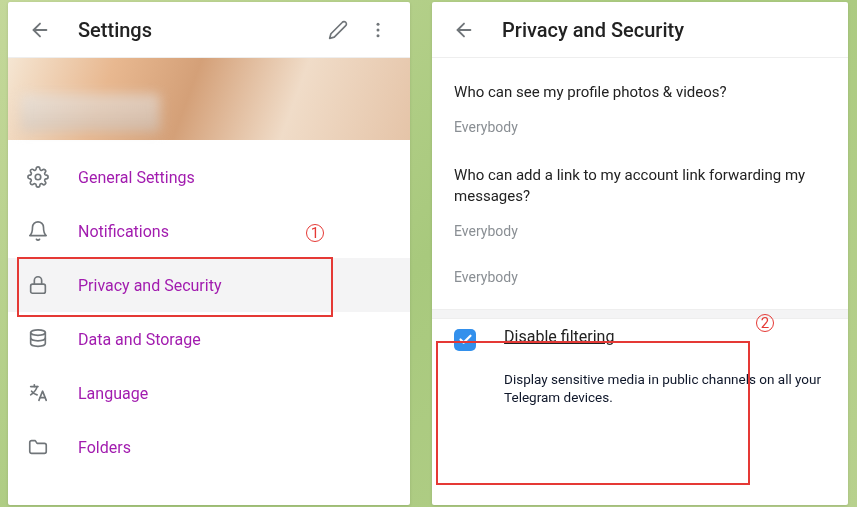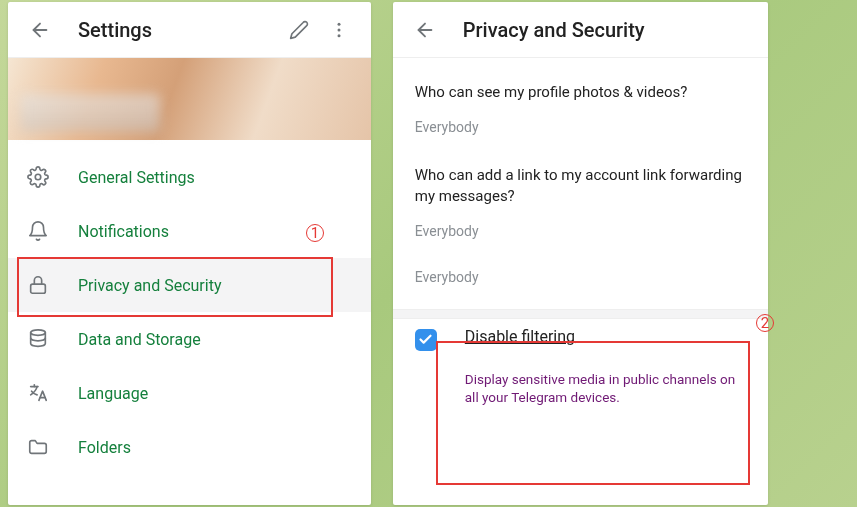--- a/index.html
+++ b/index.html
@@ -8,21 +8,21 @@
     background: linear-gradient(135deg, #c4d89a 0%, #a8c97d 50%, #b8d18e 100%);
     width: 857px;
     height: 507px;
     overflow: hidden;
     position: relative;
   }
   .container {
     position: absolute;
     top: 2px;
     left: 8px;
-    width: 760px;
+    width: 840px;
     height: 503px;
     display: flex;
     gap: 20px;
   }
   .panel {
     background: #fff;
     border-radius: 2px;
     box-shadow: 0 1px 3px rgba(0,0,0,0.12);
     display: flex;
     flex-direction: column;
@@ -91,21 +91,21 @@
     background: #f4f4f5;
   }
   .menu-item .icon {
     width: 24px; height: 24px;
     display: flex; align-items: center; justify-content: center;
     color: #707579;
   }
   .menu-item .label {
     margin-left: 28px;
     font-size: 16px;
-    color: #15803d;
+    color: #a21caf;
   }
 
   .privacy-list {
     padding: 24px 22px 0 22px;
   }
   .privacy-item {
     margin-bottom: 30px;
     cursor: pointer;
   }
   .privacy-item .q {
@@ -153,21 +153,21 @@
     margin-left: 28px;
   }
   .check-row .text .t {
     font-size: 16px;
     color: #222;
     margin-bottom: 4px;
     text-decoration: underline;
   }
   .check-row .text .d {
     font-size: 13.5px;
-    color: #701a75;
+    color: #0f172a;
     line-height: 1.35;
     margin-top: 24px;
   }
 
   .anno {
     position: absolute;
     border: 2px solid #e53935;
     pointer-events: none;
   }
   .anno-num {

